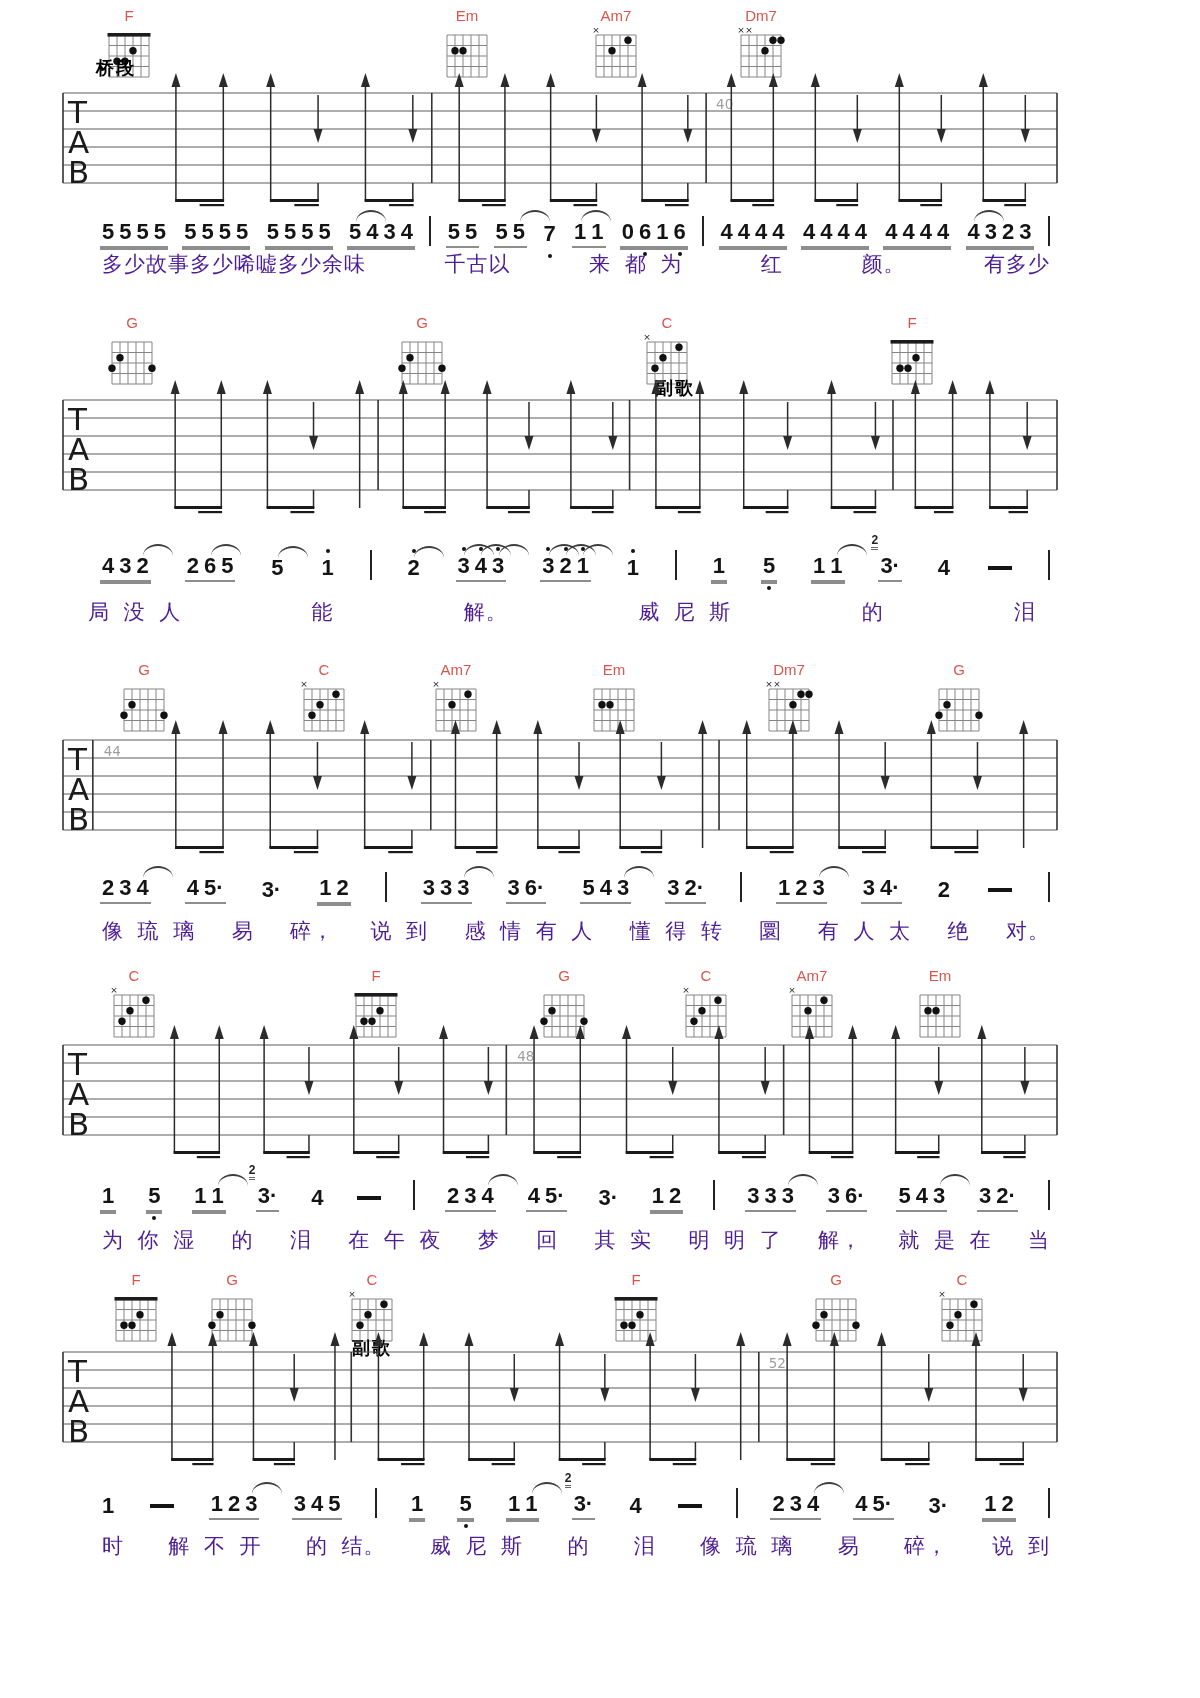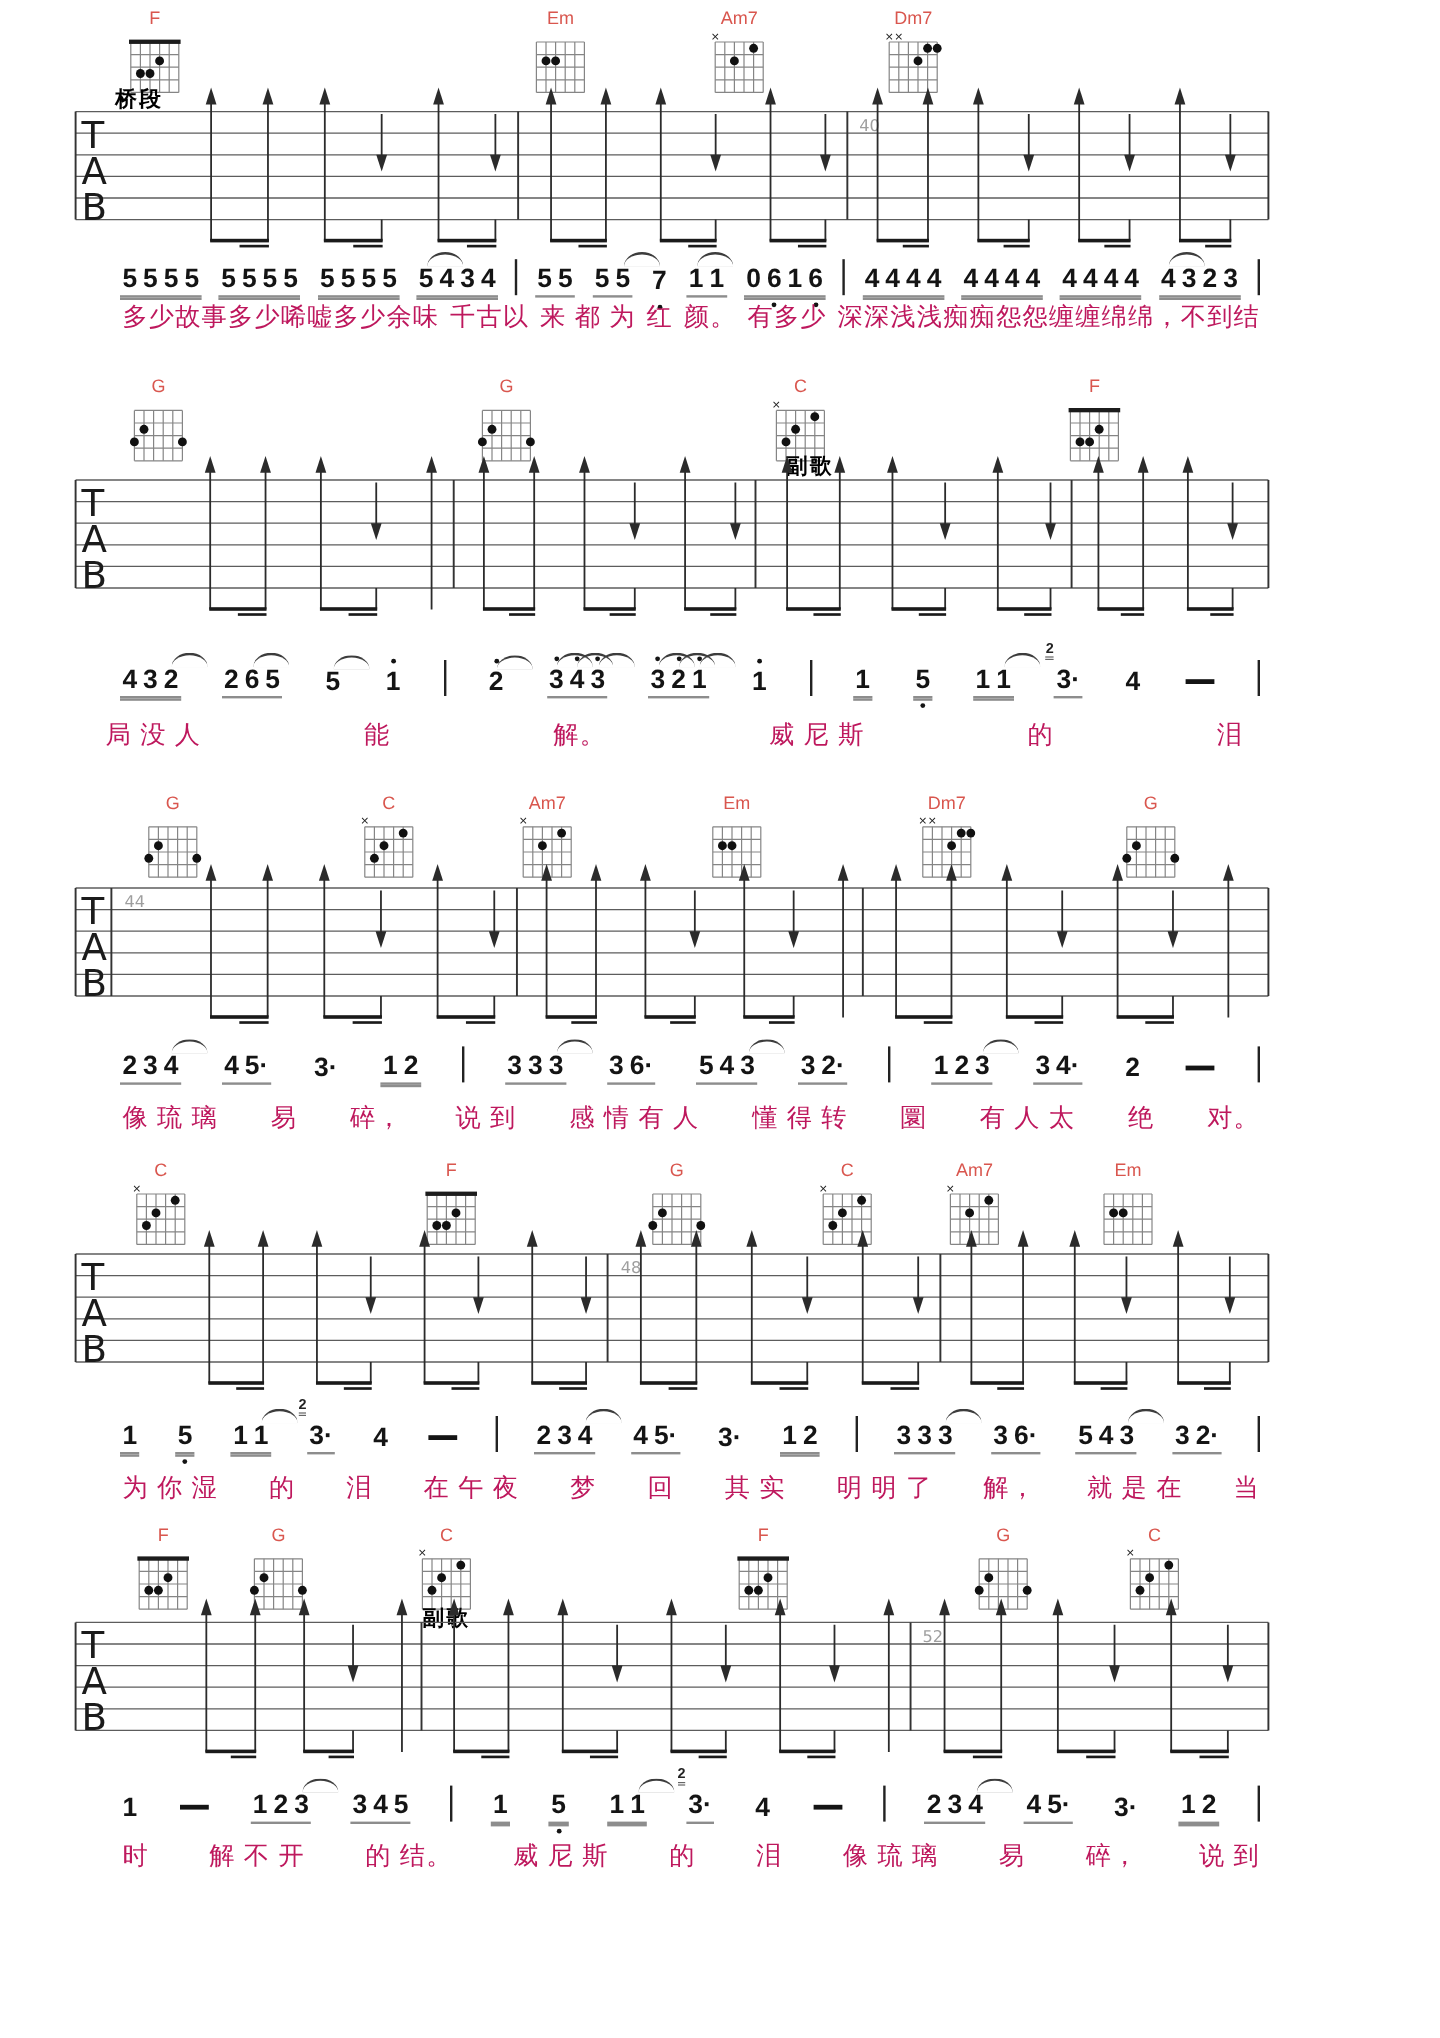--- a/index.html
+++ b/index.html
@@ -15,22 +15,22 @@
   .note{position:relative;font-size:22px;font-weight:600;line-height:1;color:#141414;}
   .odot{position:absolute;left:50%;width:4px;height:4px;margin-left:-2px;border-radius:50%;background:#141414;}
   .odot.top{top:-8px;}
   .odot.bot{bottom:-13px;}
   .arc{position:absolute;top:-11px;left:55%;width:30px;height:10px;
        border-top:2px solid #3c3c3c;border-radius:50% 50% 0 0/100% 100% 0 0;}
   .grace{position:absolute;top:-21px;left:-9px;font-size:12px;font-weight:600;color:#222;
          border-bottom:3px double #666;padding-bottom:1px;}
   .mbar{width:2px;height:30px;background:#222;align-self:flex-end;margin-bottom:2px;}
   .dash{width:24px;height:4px;background:#141414;align-self:flex-end;margin-bottom:9px;}
-  .lyrics{position:absolute;display:flex;justify-content:space-between;font-size:21px;color:#be185d;
-          letter-spacing:1px;white-space:nowrap;}
+  .lyrics{position:absolute;display:flex;justify-content:space-between;font-size:21px;color:#4c1d95;
+          letter-spacing:1px;white-space:nowrap;font-family:Liberation Mono, monospace;}
 </style>
 </head>
 <body>
 
 <div class="sheet" id="sheet">
     <div class="chord" style="left: 105px; top: 8px;"><div class="chord-name" style="color: rgb(217, 86, 78);">F</div><svg width="48" height="58">
         <line x1="4" y1="10" x2="4" y2="52" stroke="#858585" stroke-width="1"></line>
         <line x1="12" y1="10" x2="12" y2="52" stroke="#858585" stroke-width="1"></line>
         <line x1="20" y1="10" x2="20" y2="52" stroke="#858585" stroke-width="1"></line>
         <line x1="28" y1="10" x2="28" y2="52" stroke="#858585" stroke-width="1"></line>
@@ -88,21 +88,21 @@
         <line x1="4" y1="20.5" x2="44" y2="20.5" stroke="#858585" stroke-width="1"></line>
         <line x1="4" y1="31" x2="44" y2="31" stroke="#858585" stroke-width="1"></line>
         <line x1="4" y1="41.5" x2="44" y2="41.5" stroke="#858585" stroke-width="1"></line>
         <line x1="4" y1="52" x2="44" y2="52" stroke="#858585" stroke-width="1"></line>
         <text x="4" y="8" font-size="9" fill="#222" text-anchor="middle" font-family="&quot;DejaVu Sans&quot;,sans-serif">×</text>
         <text x="12" y="8" font-size="9" fill="#222" text-anchor="middle" font-family="&quot;DejaVu Sans&quot;,sans-serif">×</text>
         <circle cx="36" cy="15.25" r="3.7" fill="#111"></circle>
         <circle cx="44" cy="15.25" r="3.7" fill="#111"></circle>
         <circle cx="28" cy="25.75" r="3.7" fill="#111"></circle>
       </svg></div>
-    <div class="section-label" style="left: 96px; top: 70px;">桥段</div>
+    <div class="section-label" style="left: 96px; top: 56px;">桥段</div>
     <svg width="1200" height="152" style="position:absolute;left:0;top:69px;">
       <line x1="63" y1="24" x2="1057" y2="24" stroke="#5c5c5c" stroke-width="1.1"></line>
       <line x1="63" y1="42" x2="1057" y2="42" stroke="#5c5c5c" stroke-width="1.1"></line>
       <line x1="63" y1="60" x2="1057" y2="60" stroke="#5c5c5c" stroke-width="1.1"></line>
       <line x1="63" y1="78" x2="1057" y2="78" stroke="#5c5c5c" stroke-width="1.1"></line>
       <line x1="63" y1="96" x2="1057" y2="96" stroke="#5c5c5c" stroke-width="1.1"></line>
       <line x1="63" y1="114" x2="1057" y2="114" stroke="#5c5c5c" stroke-width="1.1"></line>
       <line x1="63" y1="24" x2="63" y2="114" stroke="#333" stroke-width="1.6"></line>
       <line x1="1057" y1="24" x2="1057" y2="114" stroke="#333" stroke-width="1.6"></line>
       <text x="68" y="54" font-size="31" fill="#1b1b1b" font-family="&quot;DejaVu Sans&quot;,sans-serif">T</text>
@@ -253,21 +253,20 @@
       </span>
       <span class="mbar"></span>
     </div>
     <div class="lyrics" style="left: 102px; top: 250px; width: 948px;">
       <span>多少故事多少唏嘘多少余味</span>
       <span>千古以</span>
       <span>来 都 为</span>
       <span>红</span>
       <span>颜。</span>
       <span>有多少</span>
-      <span>深深浅浅痴痴怨怨缠缠绵绵，不到结</span>
     </div>
     <div class="chord" style="left: 108px; top: 315px;"><div class="chord-name" style="color: rgb(217, 86, 78);">G</div><svg width="48" height="58">
         <line x1="4" y1="10" x2="4" y2="52" stroke="#858585" stroke-width="1"></line>
         <line x1="12" y1="10" x2="12" y2="52" stroke="#858585" stroke-width="1"></line>
         <line x1="20" y1="10" x2="20" y2="52" stroke="#858585" stroke-width="1"></line>
         <line x1="28" y1="10" x2="28" y2="52" stroke="#858585" stroke-width="1"></line>
         <line x1="36" y1="10" x2="36" y2="52" stroke="#858585" stroke-width="1"></line>
         <line x1="44" y1="10" x2="44" y2="52" stroke="#858585" stroke-width="1"></line>
         <line x1="4" y1="10" x2="44" y2="10" stroke="#858585" stroke-width="1"></line>
         <line x1="4" y1="20.5" x2="44" y2="20.5" stroke="#858585" stroke-width="1"></line>

